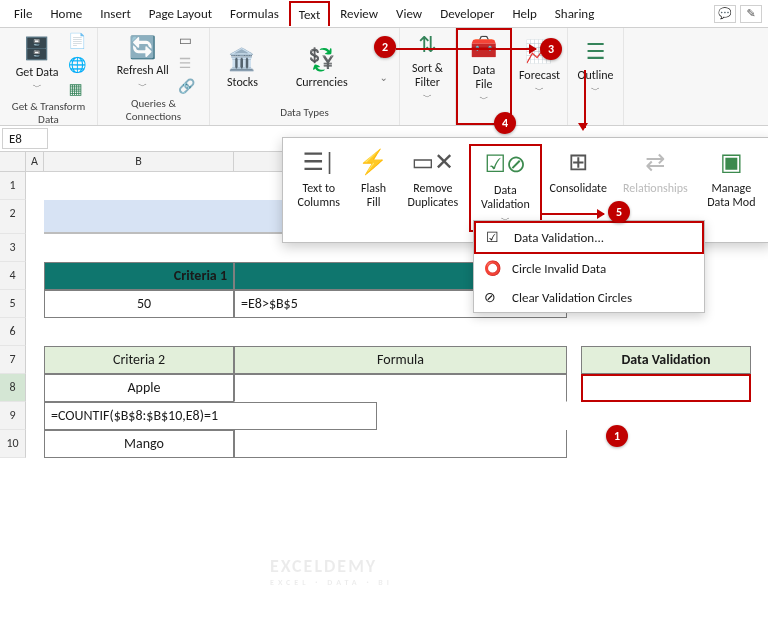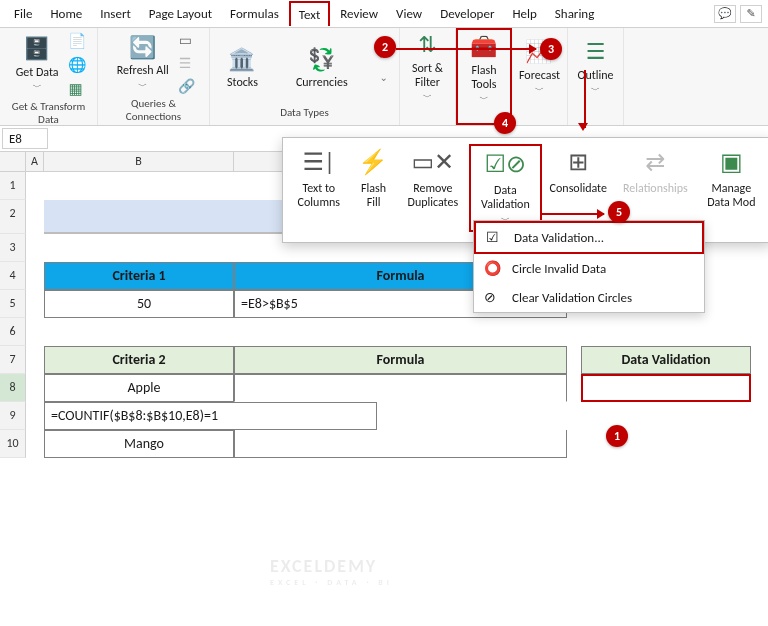--- a/index.html
+++ b/index.html
@@ -37,22 +37,22 @@
 .corner { width: 26px; border-right: 1px solid #d0d0d0; }
 .colhead { border-right: 1px solid #d0d0d0; text-align: center; color: #333; padding-top: 2px; }
 .colA { width: 18px; } .colB { width: 190px; } .colC { width: 333px; } .colD { width: 14px; } .colE { width: 170px; }
 
 .sheet { position: relative; }
 .gridrow { display: flex; height: 28px; }
 .rowhead { width: 26px; background: #f3f3f3; border-right: 1px solid #d0d0d0; border-bottom: 1px solid #e5e5e5; text-align: center; font-size: 12px; color: #333; padding-top: 6px; }
 .cell { border-right: 1px solid transparent; border-bottom: 1px solid transparent; padding: 4px 6px; font-size: 14px; }
 
 .titlecell { background: #d7e3f4; font-family: Cambria, Georgia, serif; font-size: 18px; font-weight: bold; font-style: italic; color: #2f4b7c; text-align: center; padding: 6px 0; border-bottom: 2px solid #bdbdbd; }
-.th-blue { background: #0ea5e9; font-weight: bold; text-align: center; border: 1px solid #7f7f7f; }
-.th-green { background: #e2efda; font-weight: bold; text-align: center; border: 1px solid #7f7f7f; }
+.th-blue { background: #0f766e; font-weight: bold; text-align: right; border: 1px solid #7f7f7f; }
+.th-green { background: #e2efda; font-weight: normal; text-align: center; border: 1px solid #7f7f7f; }
 .td { border: 1px solid #7f7f7f; text-align: center; padding-left: 16px; }
 .td-l { border: 1px solid #7f7f7f; text-align: left; padding-left: 6px; }
 .headerE { background: #e2efda; font-weight: bold; text-align: center; border: 1px solid #7f7f7f; }
 .cellE8 { border: 1px solid #7f7f7f; }
 
 
 .panel { position: absolute; left: 282px; top: 137px; width: 490px; background: #fff; border: 1px solid #c0c0c0; box-shadow: 0 4px 12px rgba(0,0,0,0.2); padding: 6px 4px 10px; z-index: 40; }
 .panel-row1 { display: flex; }
 .panel-btn { display: flex; flex-direction: column; align-items: center; padding: 4px 8px; text-align: center; font-size: 12px; line-height: 1.2; }
 .panel-btn .ico { font-size: 24px; margin-bottom: 4px; }
@@ -141,21 +141,21 @@
         <span class="ico">⇅</span>
         <span class="txt"><span>Sort &amp; Filter</span><br><span class="chev">﹀</span></span>
       </div>
     </div>
   </div>
 
   <div class="group redbox" style="width:56px;">
     <div class="group-items">
       <div class="rbtn">
         <span class="ico">🧰</span>
-        <span class="txt"><span>Flash Tools</span><br><span class="chev">﹀</span></span>
+        <span class="txt"><span>Data File</span><br><span class="chev">﹀</span></span>
       </div>
     </div>
   </div>
 
   <div class="group" style="width:56px;">
     <div class="group-items">
       <div class="rbtn">
         <span class="ico">📈</span>
         <span class="txt"><span>Forecast</span><br><span class="chev">﹀</span></span>
       </div>

